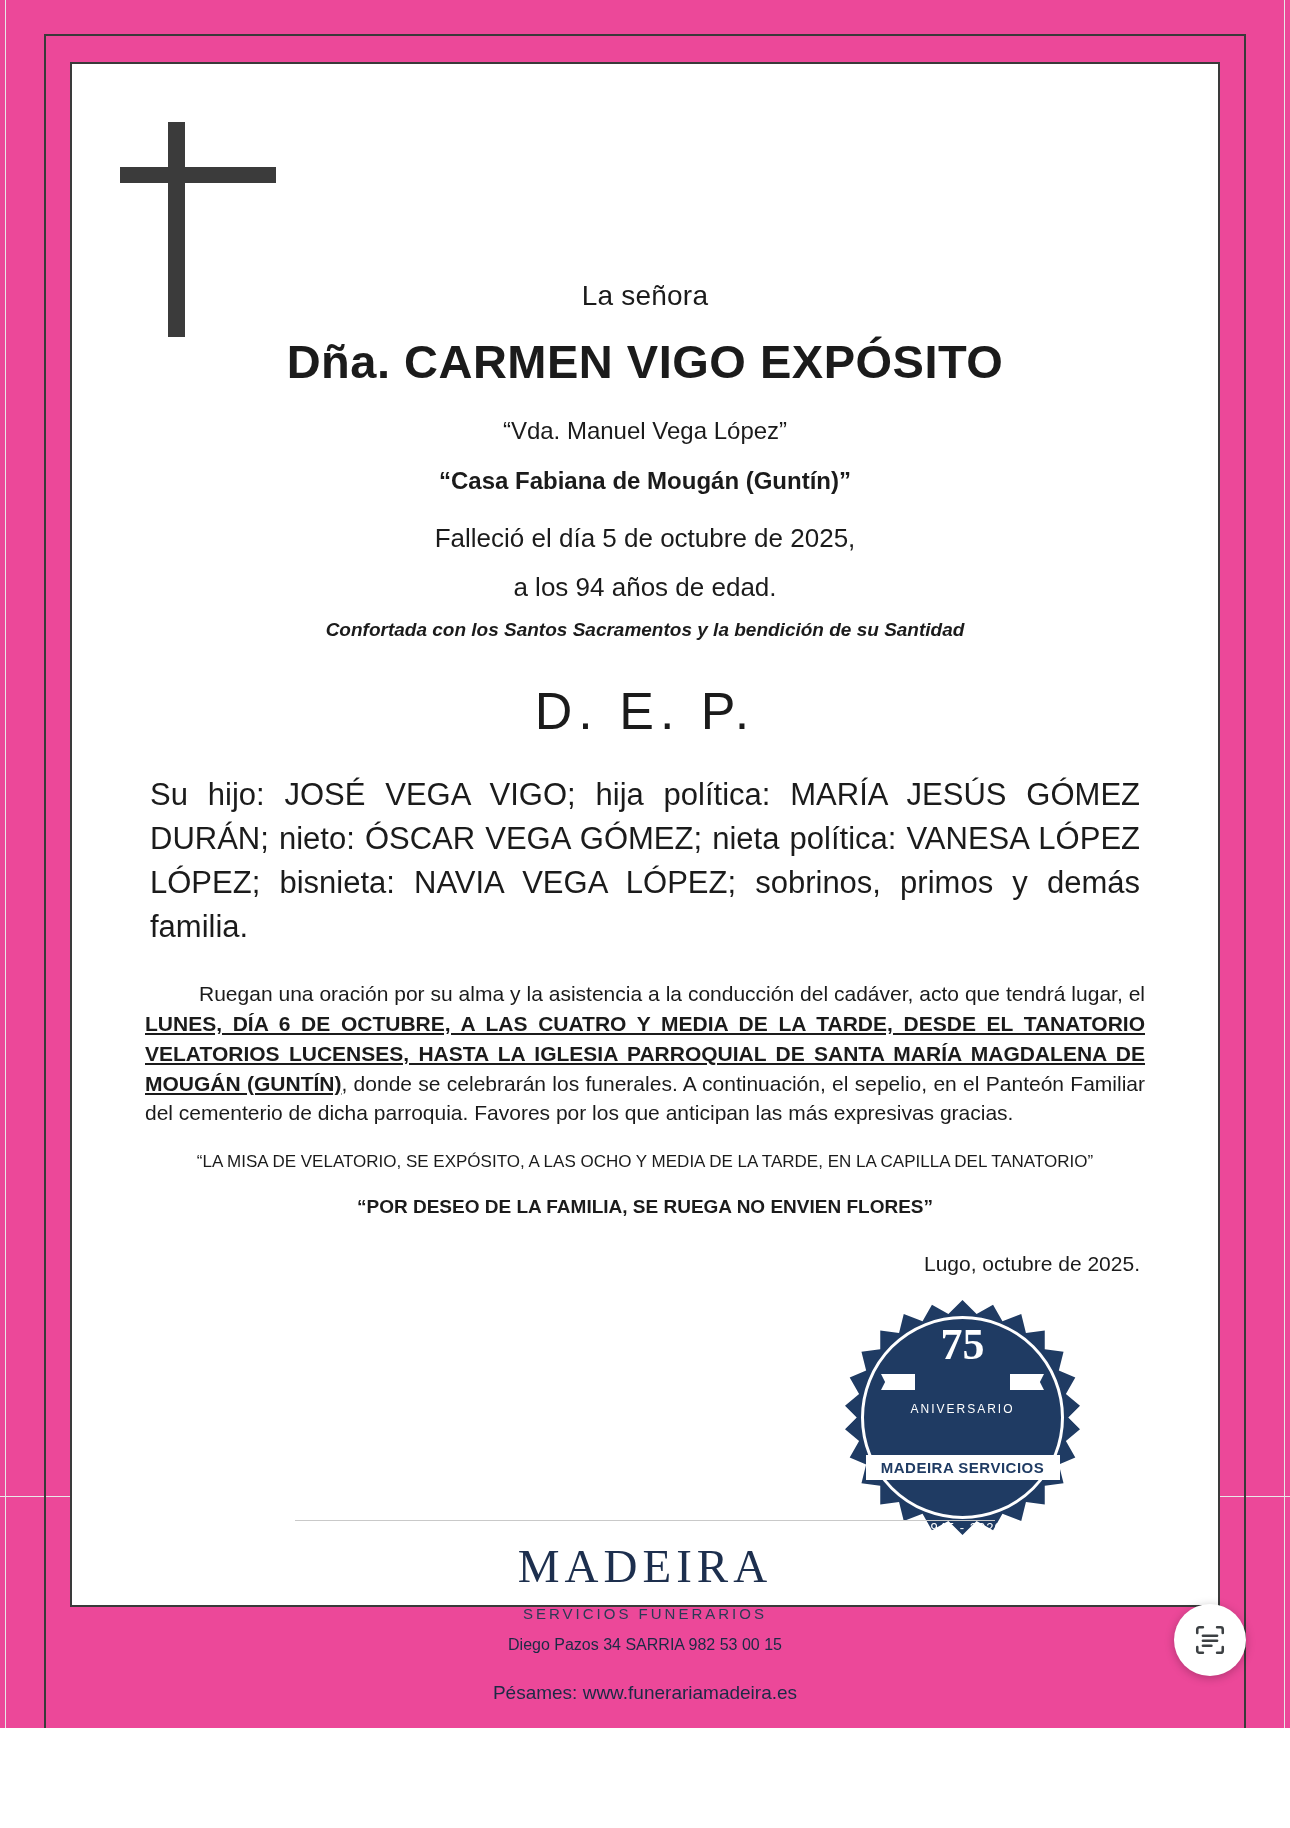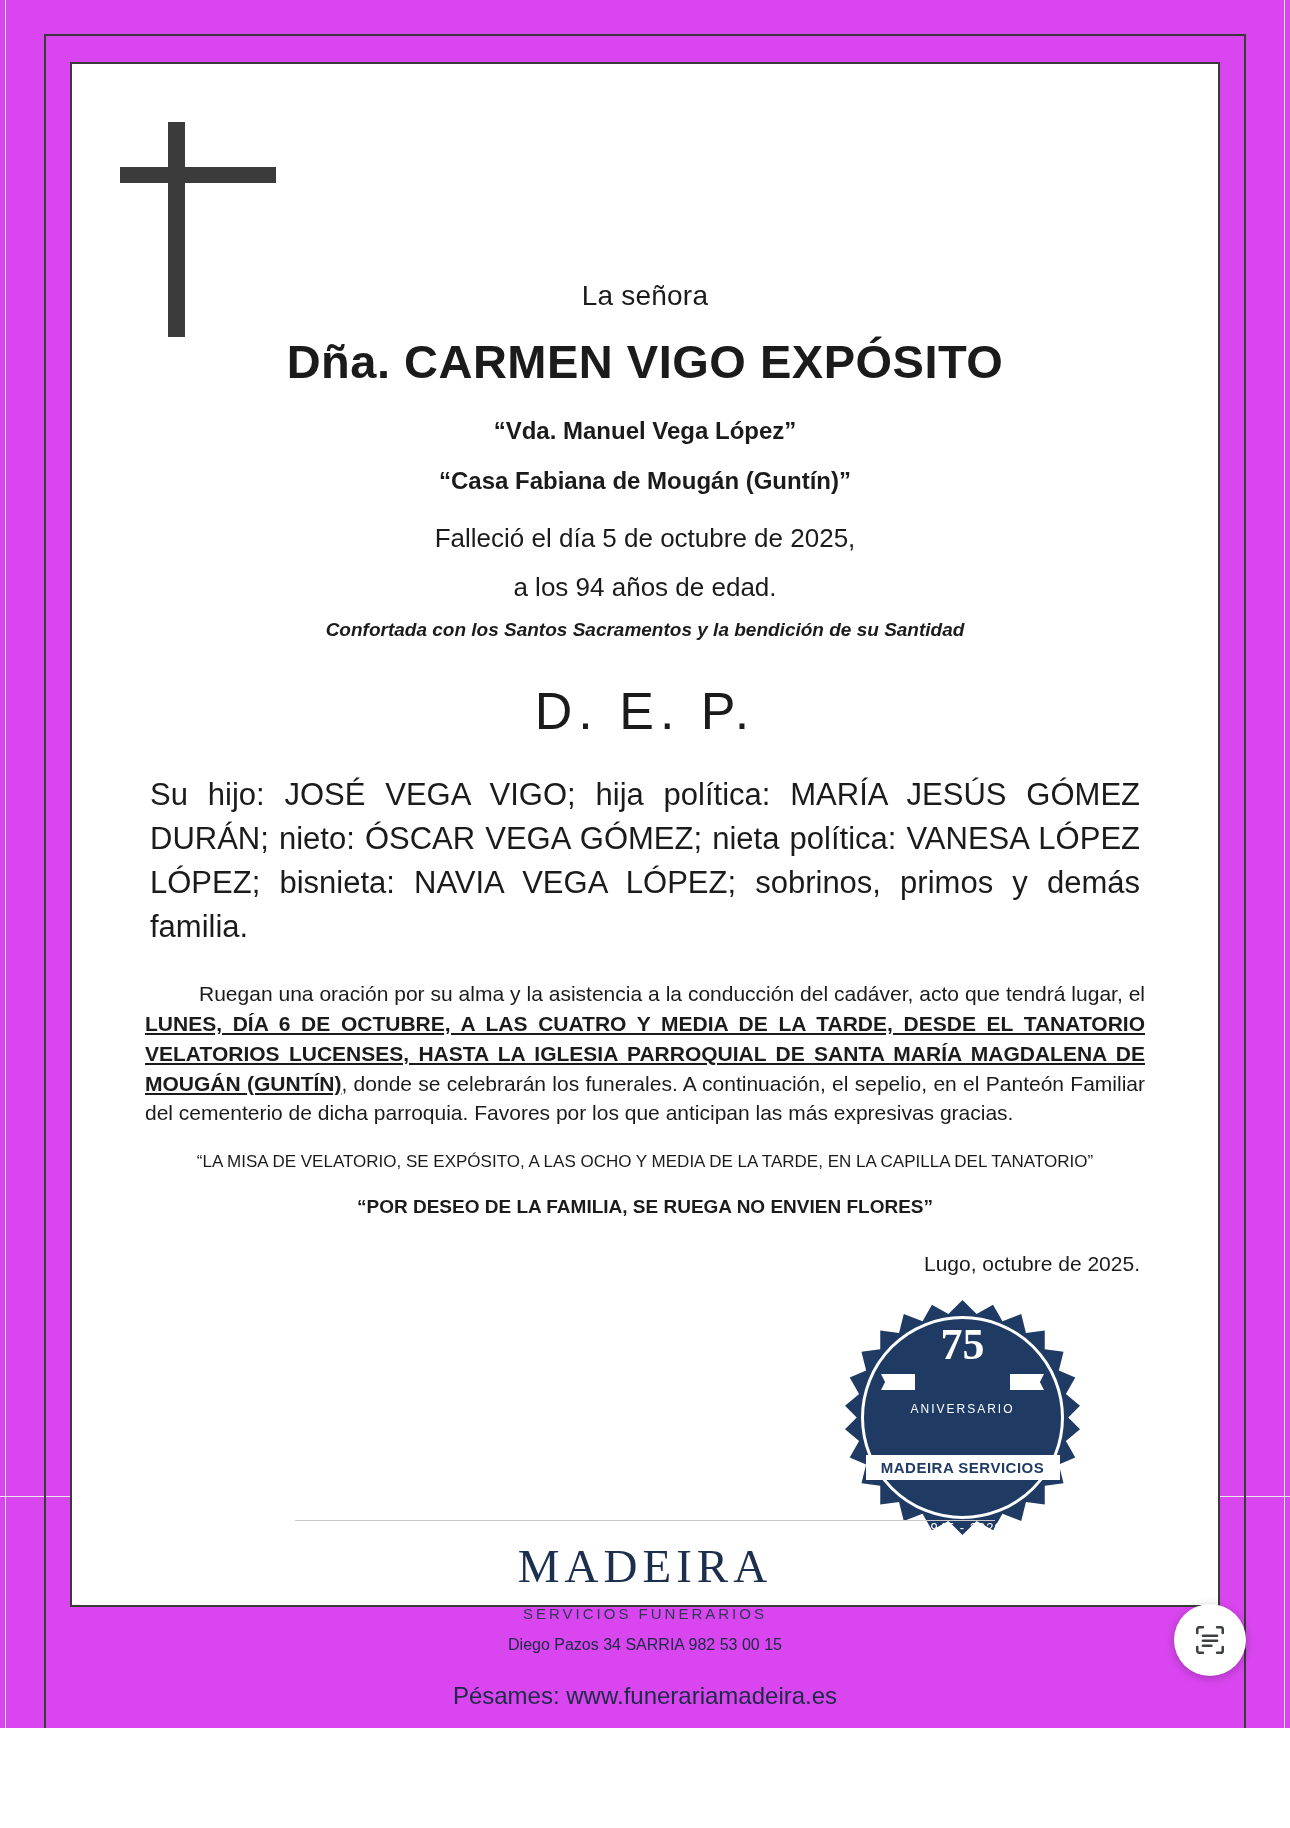--- a/index.html
+++ b/index.html
@@ -8,21 +8,21 @@
     background: #ffffff;
     width: 1290px;
     height: 1828px;
     font-family: "Liberation Sans", sans-serif;
   }
 
   #page {
     position: relative;
     width: 1290px;
     height: 1728px;
-    background: #d946ef;
+    background: #ec4899;
     overflow: hidden;
   }
 
   
   .page-edge-line {
     position: absolute;
     top: 0;
     bottom: 0;
     width: 1px;
     background: #e6e6e6;
@@ -101,21 +101,21 @@
 
   .name {
     font-size: 47px;
     font-weight: bold;
     letter-spacing: .5px;
     margin-bottom: 28px;
   }
 
   .alias {
     font-size: 24px;
-    font-weight: bold;
+    font-weight: normal;
     margin-bottom: 22px;
   }
   .alias2 {
     font-size: 24px;
     font-weight: bold;
     margin-bottom: 28px;
   }
 
   .death-line {
     font-size: 26px;
@@ -209,21 +209,21 @@
     letter-spacing: 3px;
     color: #2a3a55;
     margin-top: 12px;
   }
   .brand-addr {
     font-size: 16px;
     color: #1b2a45;
     margin-top: 14px;
   }
   .brand-web {
-    font-size: 24px;
+    font-size: 19px;
     color: #1b2a45;
     margin-top: 28px;
   }
 
   
   .seal {
     position: absolute;
     left: 845px;
     top: 1300px;
     width: 235px;

